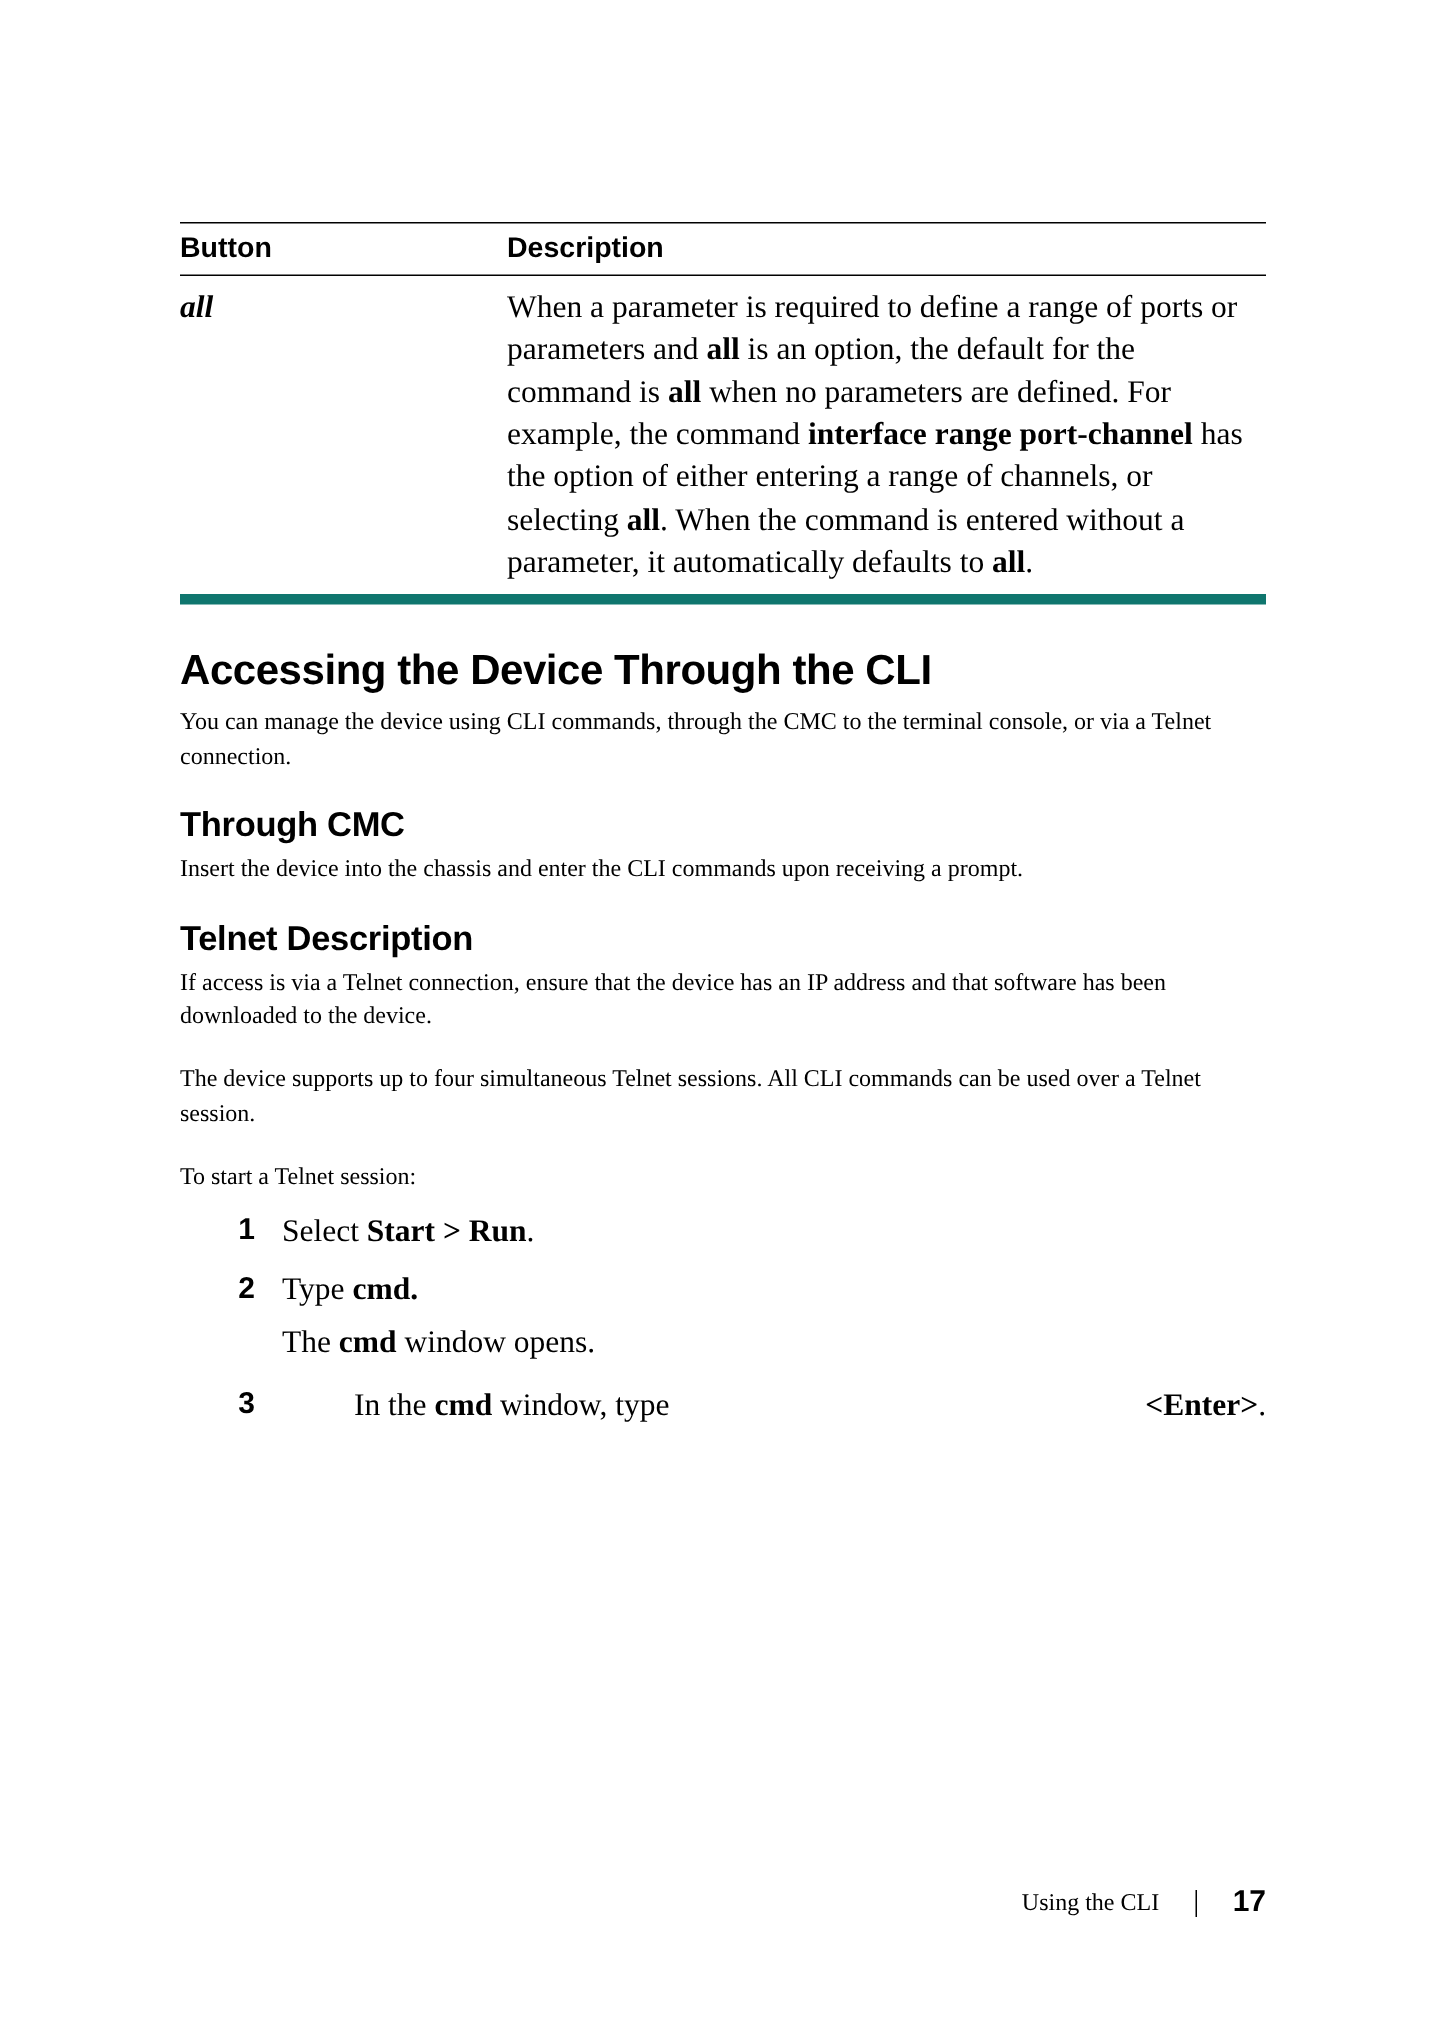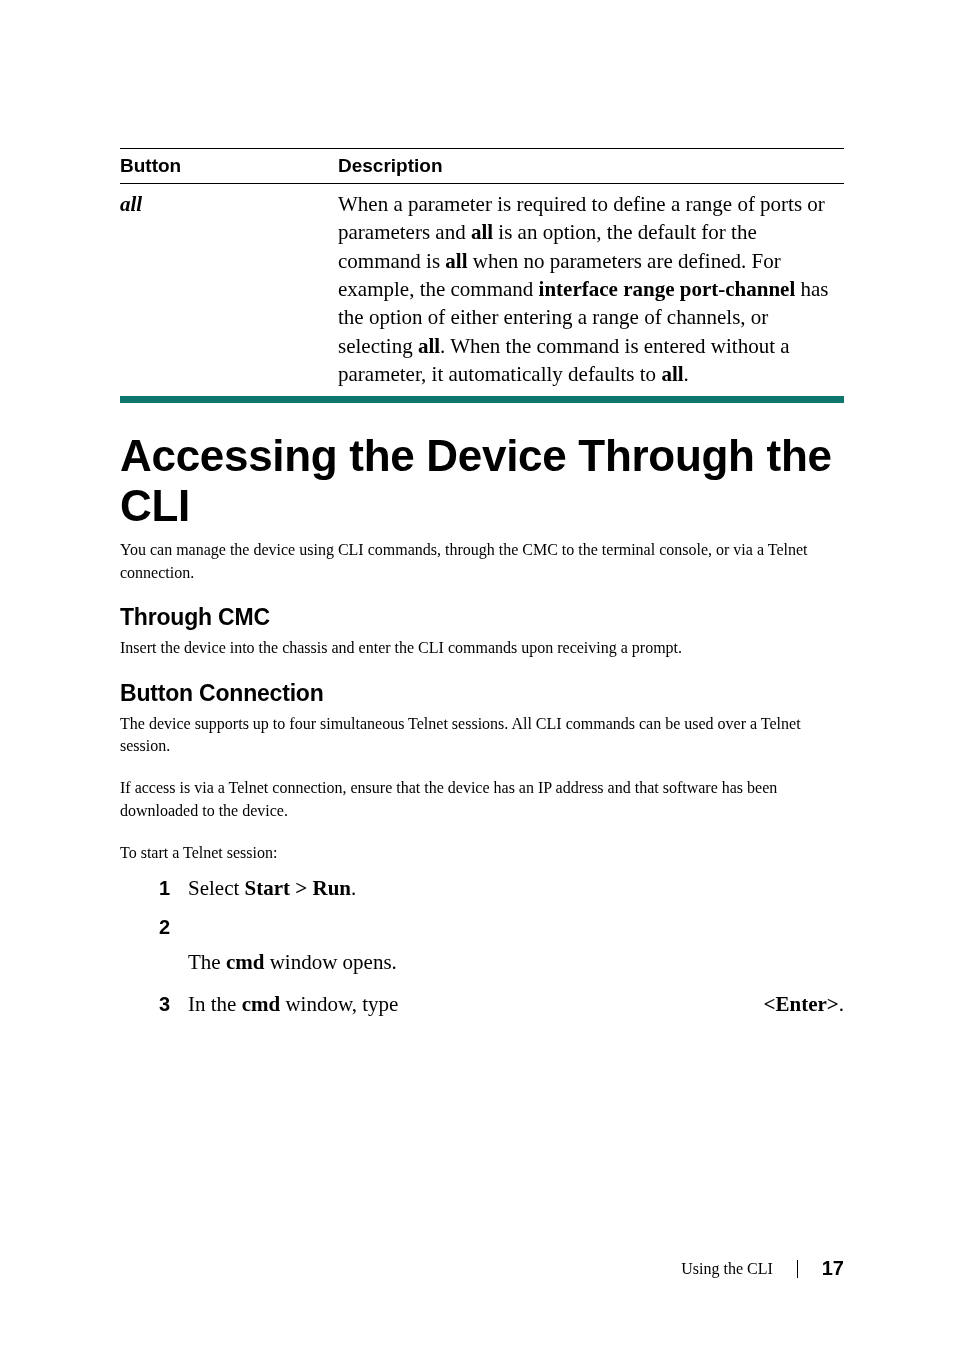--- a/index.html
+++ b/index.html
@@ -42,21 +42,21 @@
     width: 210px;
     font-style: italic;
     font-weight: bold;
   }
   .bold { font-weight: bold; }
 
   h1 {
     font-family: "Helvetica Neue", Helvetica, Arial, sans-serif;
     font-weight: 800;
     font-stretch: condensed;
-    font-size: 44px;
+    font-size: 28px;
     margin: 28px 0 8px 0;
     letter-spacing: -0.3px;
   }
   p.body {
     font-size: 16px;
     line-height: 1.4;
     margin: 6px 0 20px 0;
   }
   h2 {
     font-family: "Helvetica Neue", Helvetica, Arial, sans-serif;
@@ -143,47 +143,50 @@
       </tr>
     </tbody>
   </table>
 
   <h1>Accessing the Device Through the CLI</h1>
   <p class="body">You can manage the device using CLI commands, through the CMC to the terminal console, or via a Telnet connection.</p>
 
   <h2>Through CMC</h2>
   <p class="body">Insert the device into the chassis and enter the CLI commands upon receiving a prompt.</p>
 
-  <h2>Button Connection</h2>
+  <h2>Telnet Description</h2>
+  <p class="body">If access is via a Telnet connection, ensure that the device has an IP address and that software has been downloaded to the device.</p>
   <p class="body">The device supports up to four simultaneous Telnet sessions. All CLI commands can be used over a Telnet session.</p>
-  <p class="body">If access is via a Telnet connection, ensure that the device has an IP address and that software has been downloaded to the device.</p>
   <p class="body" style="margin-bottom:6px">To start a Telnet session:</p>
 
   <ol class="steps">
     <li>
       <span class="num">1</span>
       <span class="txt">
         <span>Select </span><span class="bold">Start &gt; Run</span><span>.</span>
       </span>
     </li>
   </ol>
 
   <ol class="steps">
     <li>
       <span class="num">2</span>
+      <span class="txt">
+        <span>Type </span><span class="bold">cmd.</span>
+      </span>
     </li>
   </ol>
   <div class="step-sub">
     <span>The </span><span class="bold">cmd</span><span> window opens.</span>
   </div>
 
   <ol class="steps">
     <li>
       <span class="num">3</span>
-      <span class="txt" style="display:flex; justify-content:space-between; width:100%;">
+      <span class="txt" style="display:flex; justify-content:space-between; width:100%;margin-left:48px;">
         <span>
           <span>In the </span><span class="bold">cmd</span><span> window, type </span>
         </span>
         <span>
           <span class="bold">&lt;Enter&gt;</span><span>.</span>
         </span>
       </span>
     </li>
   </ol>
 

